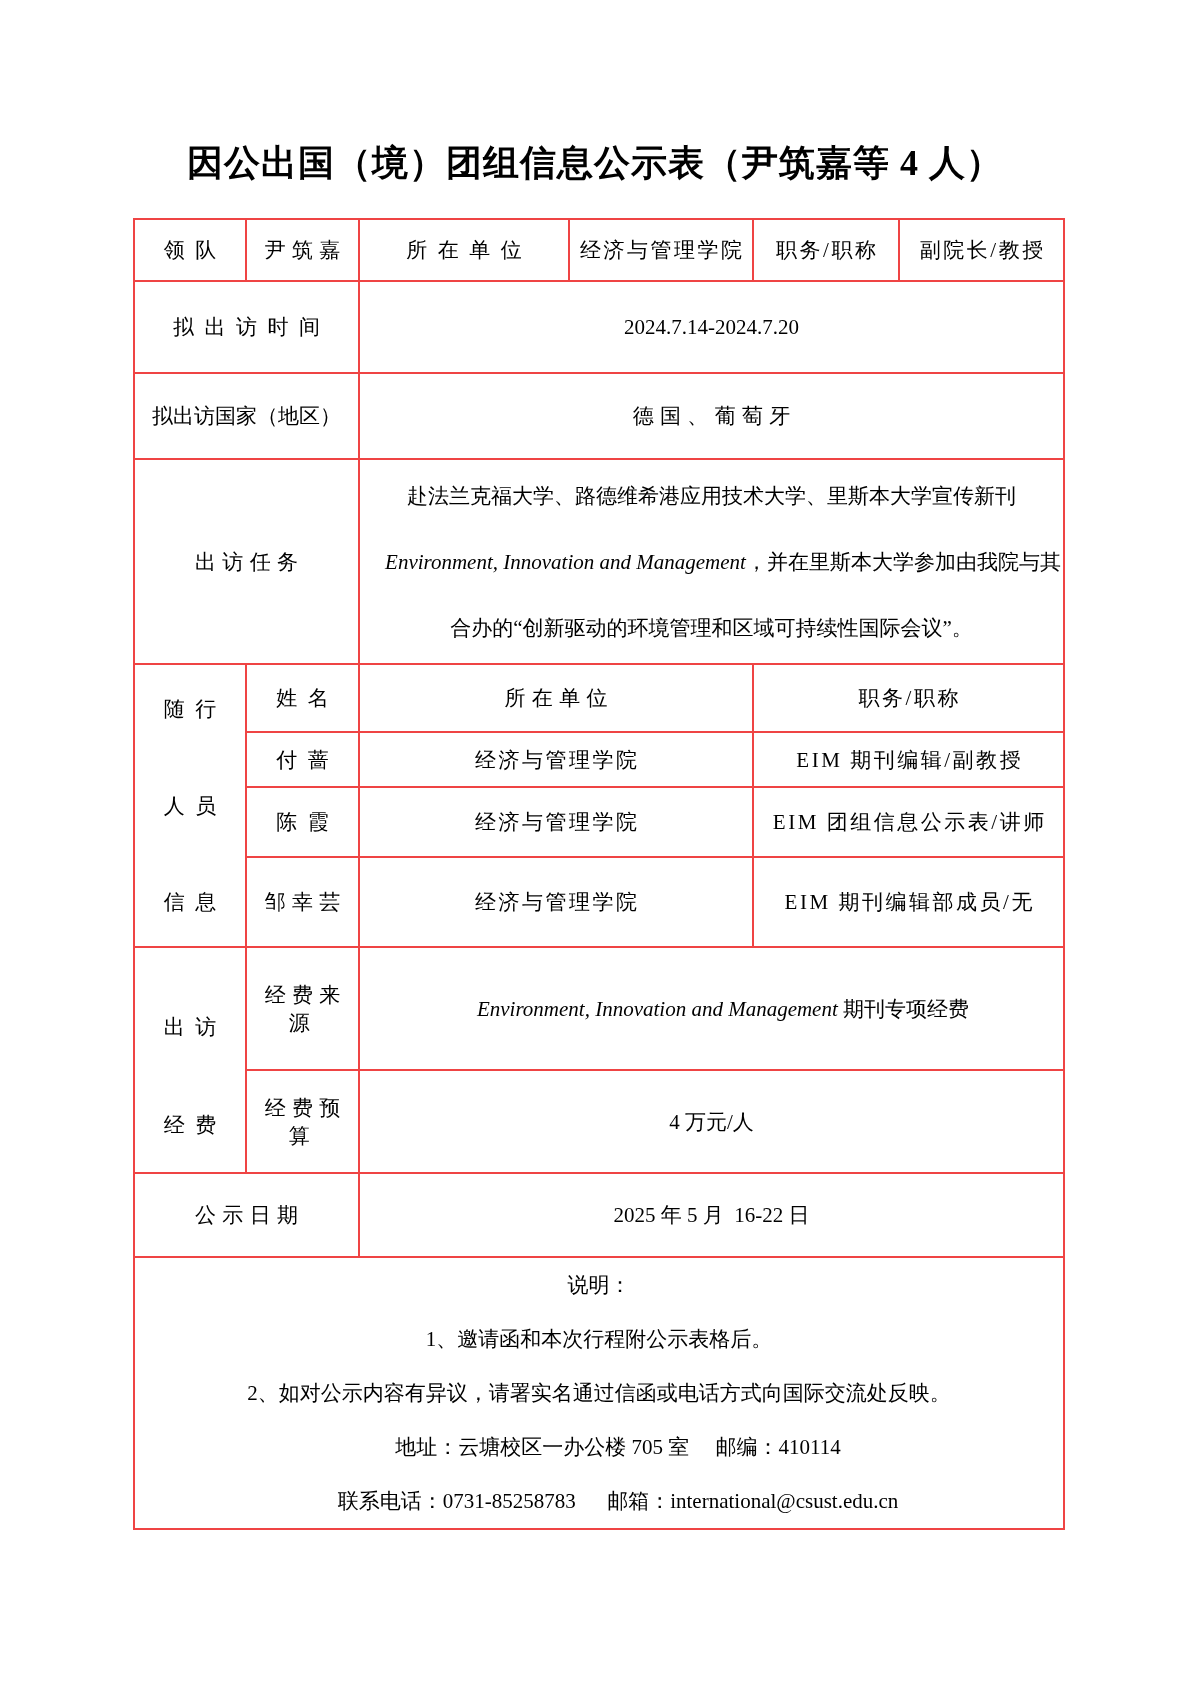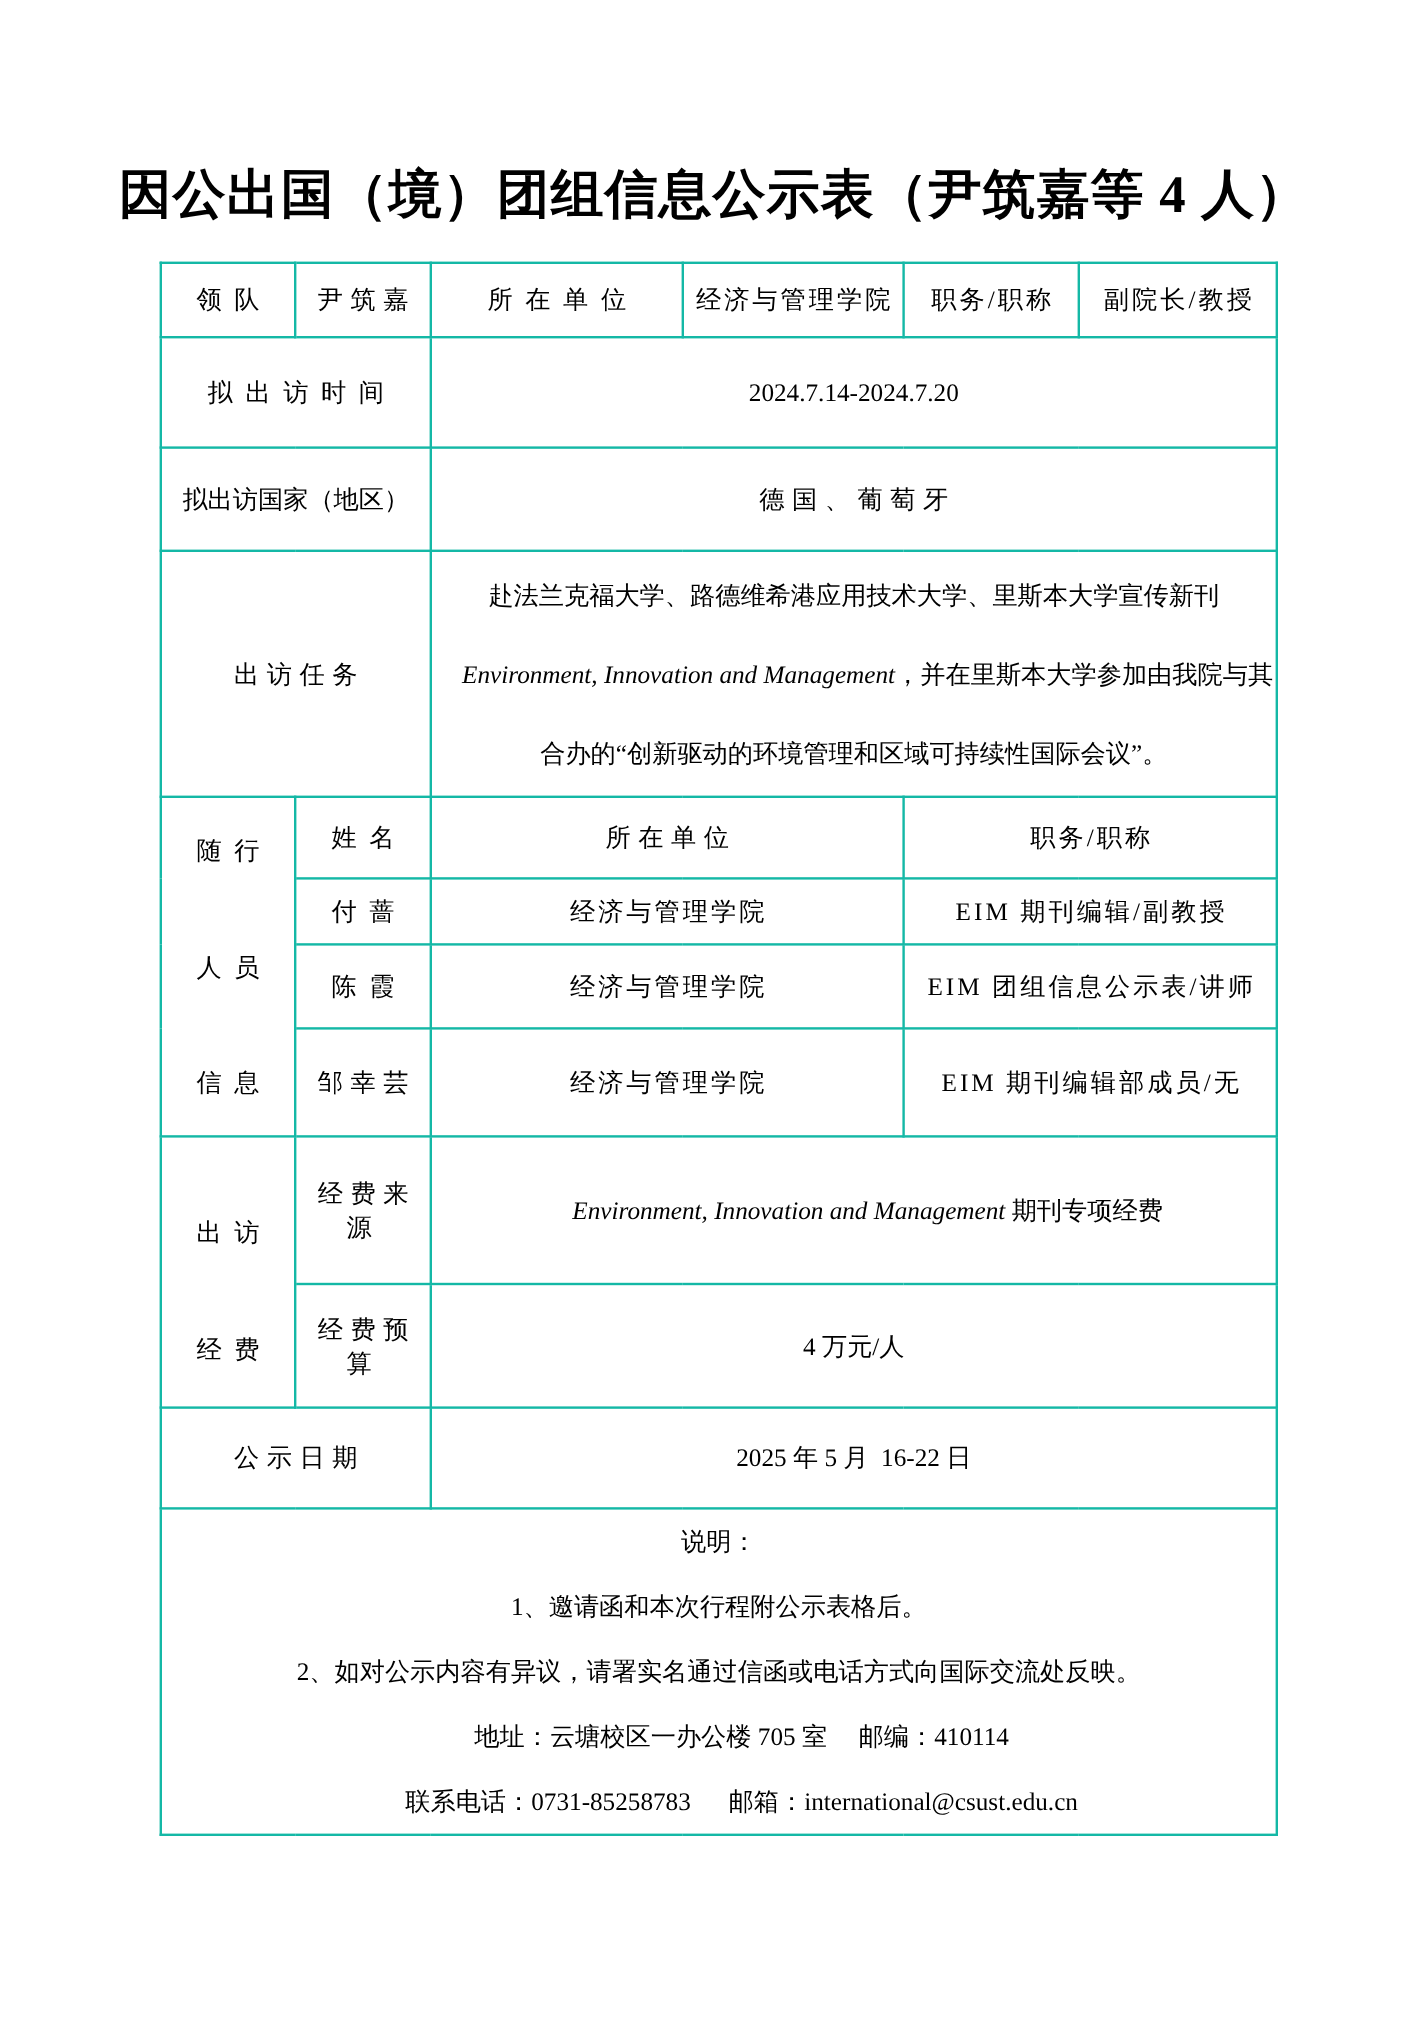--- a/index.html
+++ b/index.html
@@ -11,33 +11,33 @@
   body {
     width: 1190px;
     height: 1683px;
     font-family: "Liberation Serif", "DejaVu Serif", serif;
     overflow: hidden;
   }
   .doc-title {
     padding-top: 140px;
     width: 1190px;
     text-align: center;
-    font-size: 44px;
+    font-size: 36px;
     font-weight: bold;
     line-height: 46px;
     letter-spacing: 1px;
   }
   table.info-table {
     border-collapse: collapse;
     table-layout: fixed;
     width: 930px;
     margin: 32px 0 0 133px;
   }
   table.info-table td {
-    border: 2px solid #14b8a6;
+    border: 2px solid #ef4444;
     text-align: center;
     vertical-align: middle;
     font-size: 21px;
     padding: 0;
     overflow: hidden;
   }
   .value { font-size: 22px; }
   .prewrap { white-space: pre-wrap; }
   .ls1 { letter-spacing: 0.12em; text-indent: 0.12em; }
   .ls3 { letter-spacing: 0.3em;  text-indent: 0.3em; }

